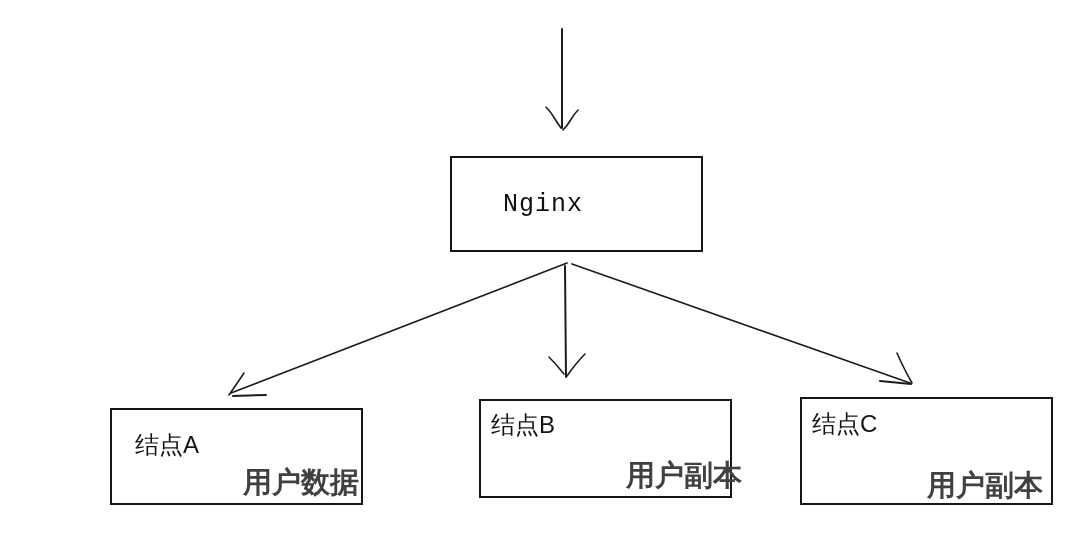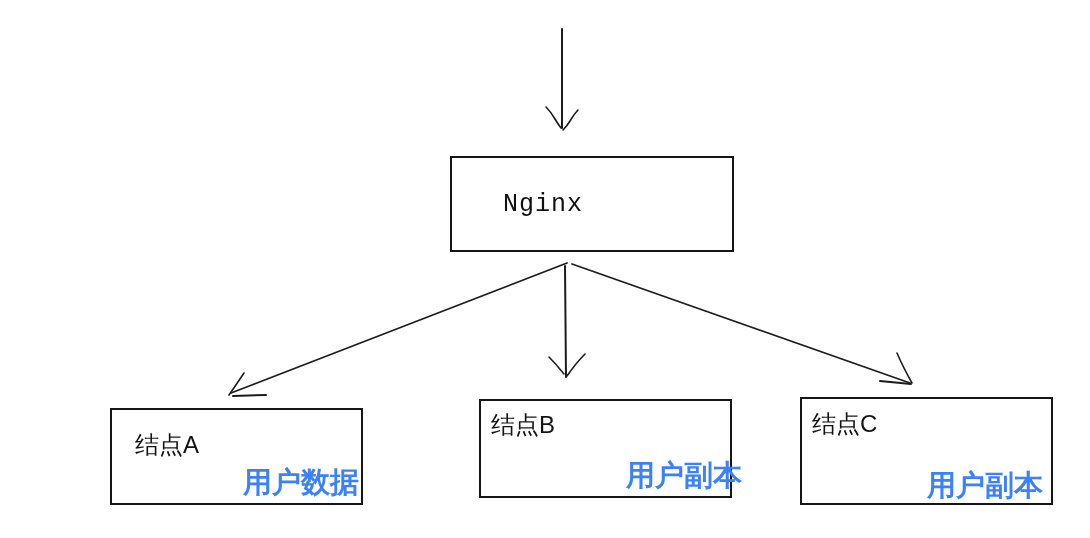--- a/index.html
+++ b/index.html
@@ -36,21 +36,21 @@
   .dash    { stroke-width: 2; }
 
   .box {
     position: absolute;
     border: 2px solid #161616;
     background: #ffffff;
     box-sizing: border-box;
   }
   .box-nginx {
     left: 450px; top: 156px;
-    width: 284px; height: 96px;
+    width: 253px; height: 96px;
   }
   .nginx-label {
     position: absolute;
     left: 51px; top: 32px;
     font-family: "Liberation Mono", "DejaVu Sans Mono", monospace;
     font-size: 25px;
     letter-spacing: 1px;
     color: #111111;
     white-space: nowrap;
   }
@@ -68,21 +68,21 @@
   }
   .box-a .node-title { left: 8px;  top: 22px; margin-left: 15px; }
   .box-b .node-title { left: 10px; top: 11px; }
   .box-c .node-title { left: 10px; top: 12px; }
 
   .node-sub {
     position: absolute;
     font-size: 29px;
     font-weight: bold;
     line-height: 1;
-    color: #3b82f6;
+    color: #404040;
     white-space: nowrap;
     font-family: "Liberation Sans", sans-serif;
   }
   .box-a .node-sub { right: 2px;   bottom: 6px; }
   .box-b .node-sub { right: -12px; bottom: 6px; }
   .box-c .node-sub { right: 8px;   bottom: 3px; }
 </style>
 </head>
 <body>
 

